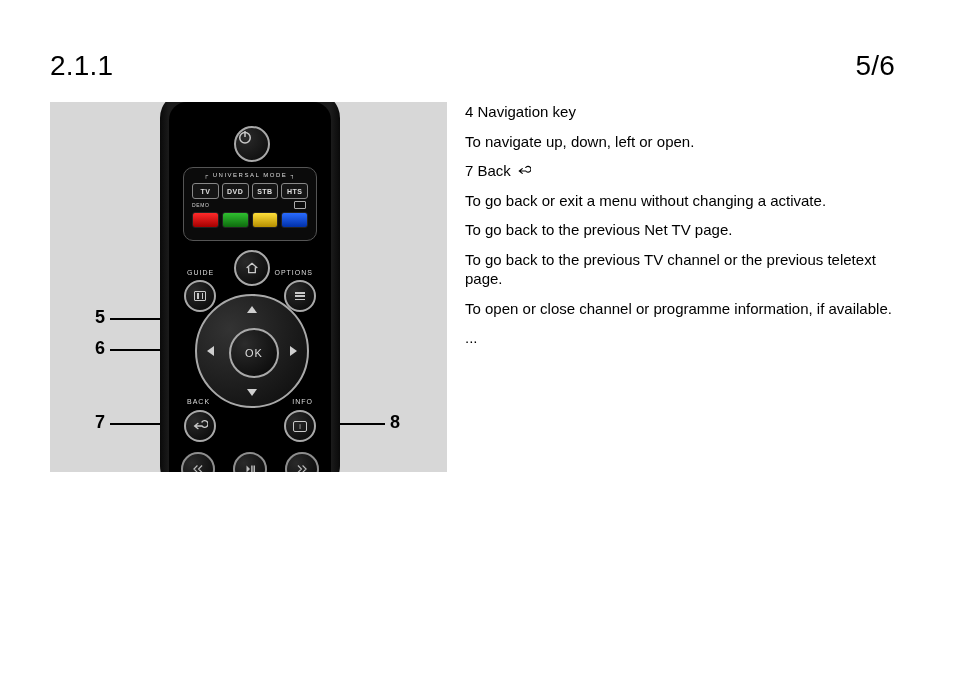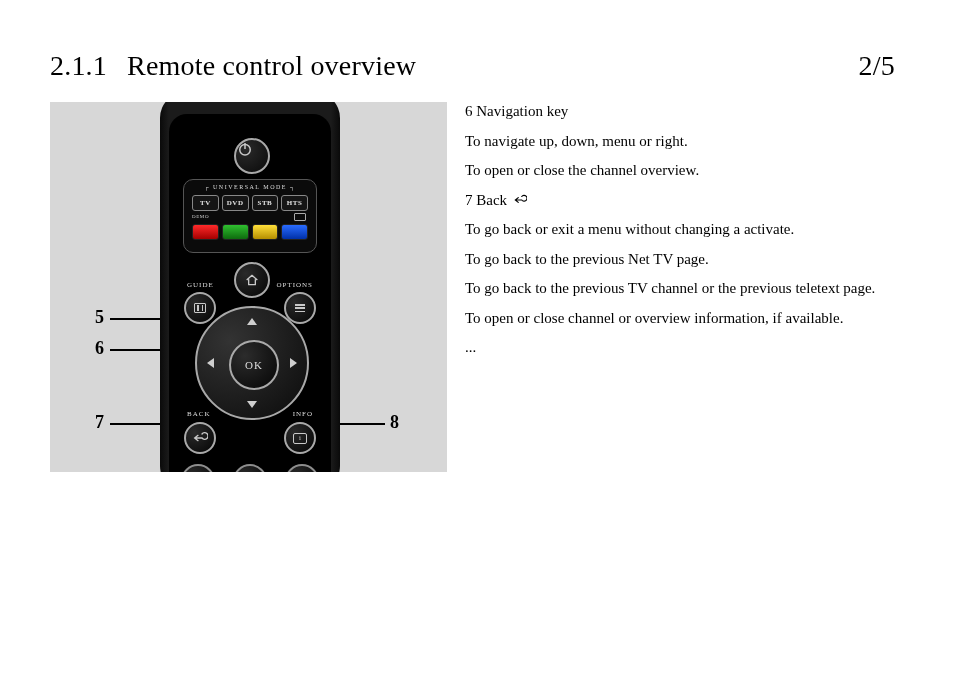--- a/index.html
+++ b/index.html
@@ -8,21 +8,20 @@
     background: #fff;
     font-family: "Helvetica Neue", Helvetica, Arial, sans-serif;
     -webkit-font-smoothing: antialiased;
   }
   .page {
     position: relative;
     width: 940px;
     height: 675px;
     box-sizing: border-box;
     padding: 50px 45px 0 50px;
-    font-family: Liberation Serif, serif;
   }
   .header {
     display: flex;
     justify-content: space-between;
     align-items: baseline;
     font-size: 28px;
     font-weight: 400;
     color: #000;
     letter-spacing: 0.2px;
     margin-bottom: 20px;
@@ -68,21 +67,20 @@
     width: 180px;
     height: 400px;
     background: linear-gradient(to right, #0a0a0a 0%, #1b1b1b 5%, #1b1b1b 95%, #0a0a0a 100%);
     border-radius: 26px;
   }
   .remote-inner {
     position: absolute;
     left: 9px; right: 9px; top: 10px; bottom: 0;
     background: #000;
     border-radius: 18px;
-    margin-top: 12px;
   }
   .pwr-btn {
     position: absolute;
     left: 50%; top: 24px;
     width: 32px; height: 32px;
     margin-left: -16px;
     border: 2px solid #a9a9a9;
     border-radius: 50%;
     background: radial-gradient(circle at 30% 30%, #2a2a2a, #0a0a0a);
     color: #bdbdbd;
@@ -255,23 +253,22 @@
   }
 </style>
 </head>
 <body>
 
 <div class="page">
 
   <div class="header">
     <span class="title-group">
       <span class="section-number">2.1.1</span>
-      <span>Remote control overview</span>
     </span>
-    <span>2/5</span>
+    <span>5/6</span>
   </div>
 
   <div class="content">
     <div class="figure-box">
 
       <div class="label-num" style="left:45px; top:205px;">5</div>
       <div class="label-line" style="left:60px; top:216px; width:78px;"></div>
 
       <div class="label-num" style="left:45px; top:236px;">6</div>
       <div class="label-line" style="left:60px; top:247px; width:120px;"></div>
@@ -367,29 +364,28 @@
                   <path d="M5 6 L11 12 L5 18 M13 6 L19 12 L13 18" fill="none" stroke="#bcbcbc" stroke-width="2"></path>
                 </svg>
             </div>
           </div>
 
         </div>
       </div>
     </div>
 
     <div class="text-col">
-      <p>6 Navigation key</p>
-      <p>To navigate up, down, menu or right.</p>
-      <p>To open or close the channel overview.</p>
+      <p>4 Navigation key</p>
+      <p>To navigate up, down, left or open.</p>
       <p>
         <span>7 Back </span>
         <svg class="inline-icon" viewBox="0 0 24 24" width="14" height="14">
           <path d="M9 8 L4 12 L9 16 M4 12 H15 A5 5 0 1 0 15 6" fill="none" stroke="#000" stroke-width="2" stroke-linecap="round"></path>
         </svg>
       </p>
       <p>To go back or exit a menu without changing a activate.</p>
       <p>To go back to the previous Net TV page.</p>
       <p>To go back to the previous TV channel or the previous teletext page.</p>
-      <p>To open or close channel or overview information, if available.</p>
+      <p>To open or close channel or programme information, if available.</p>
       <p>...</p>
     </div>
   </div>
 </div>
 
 </body></html>

